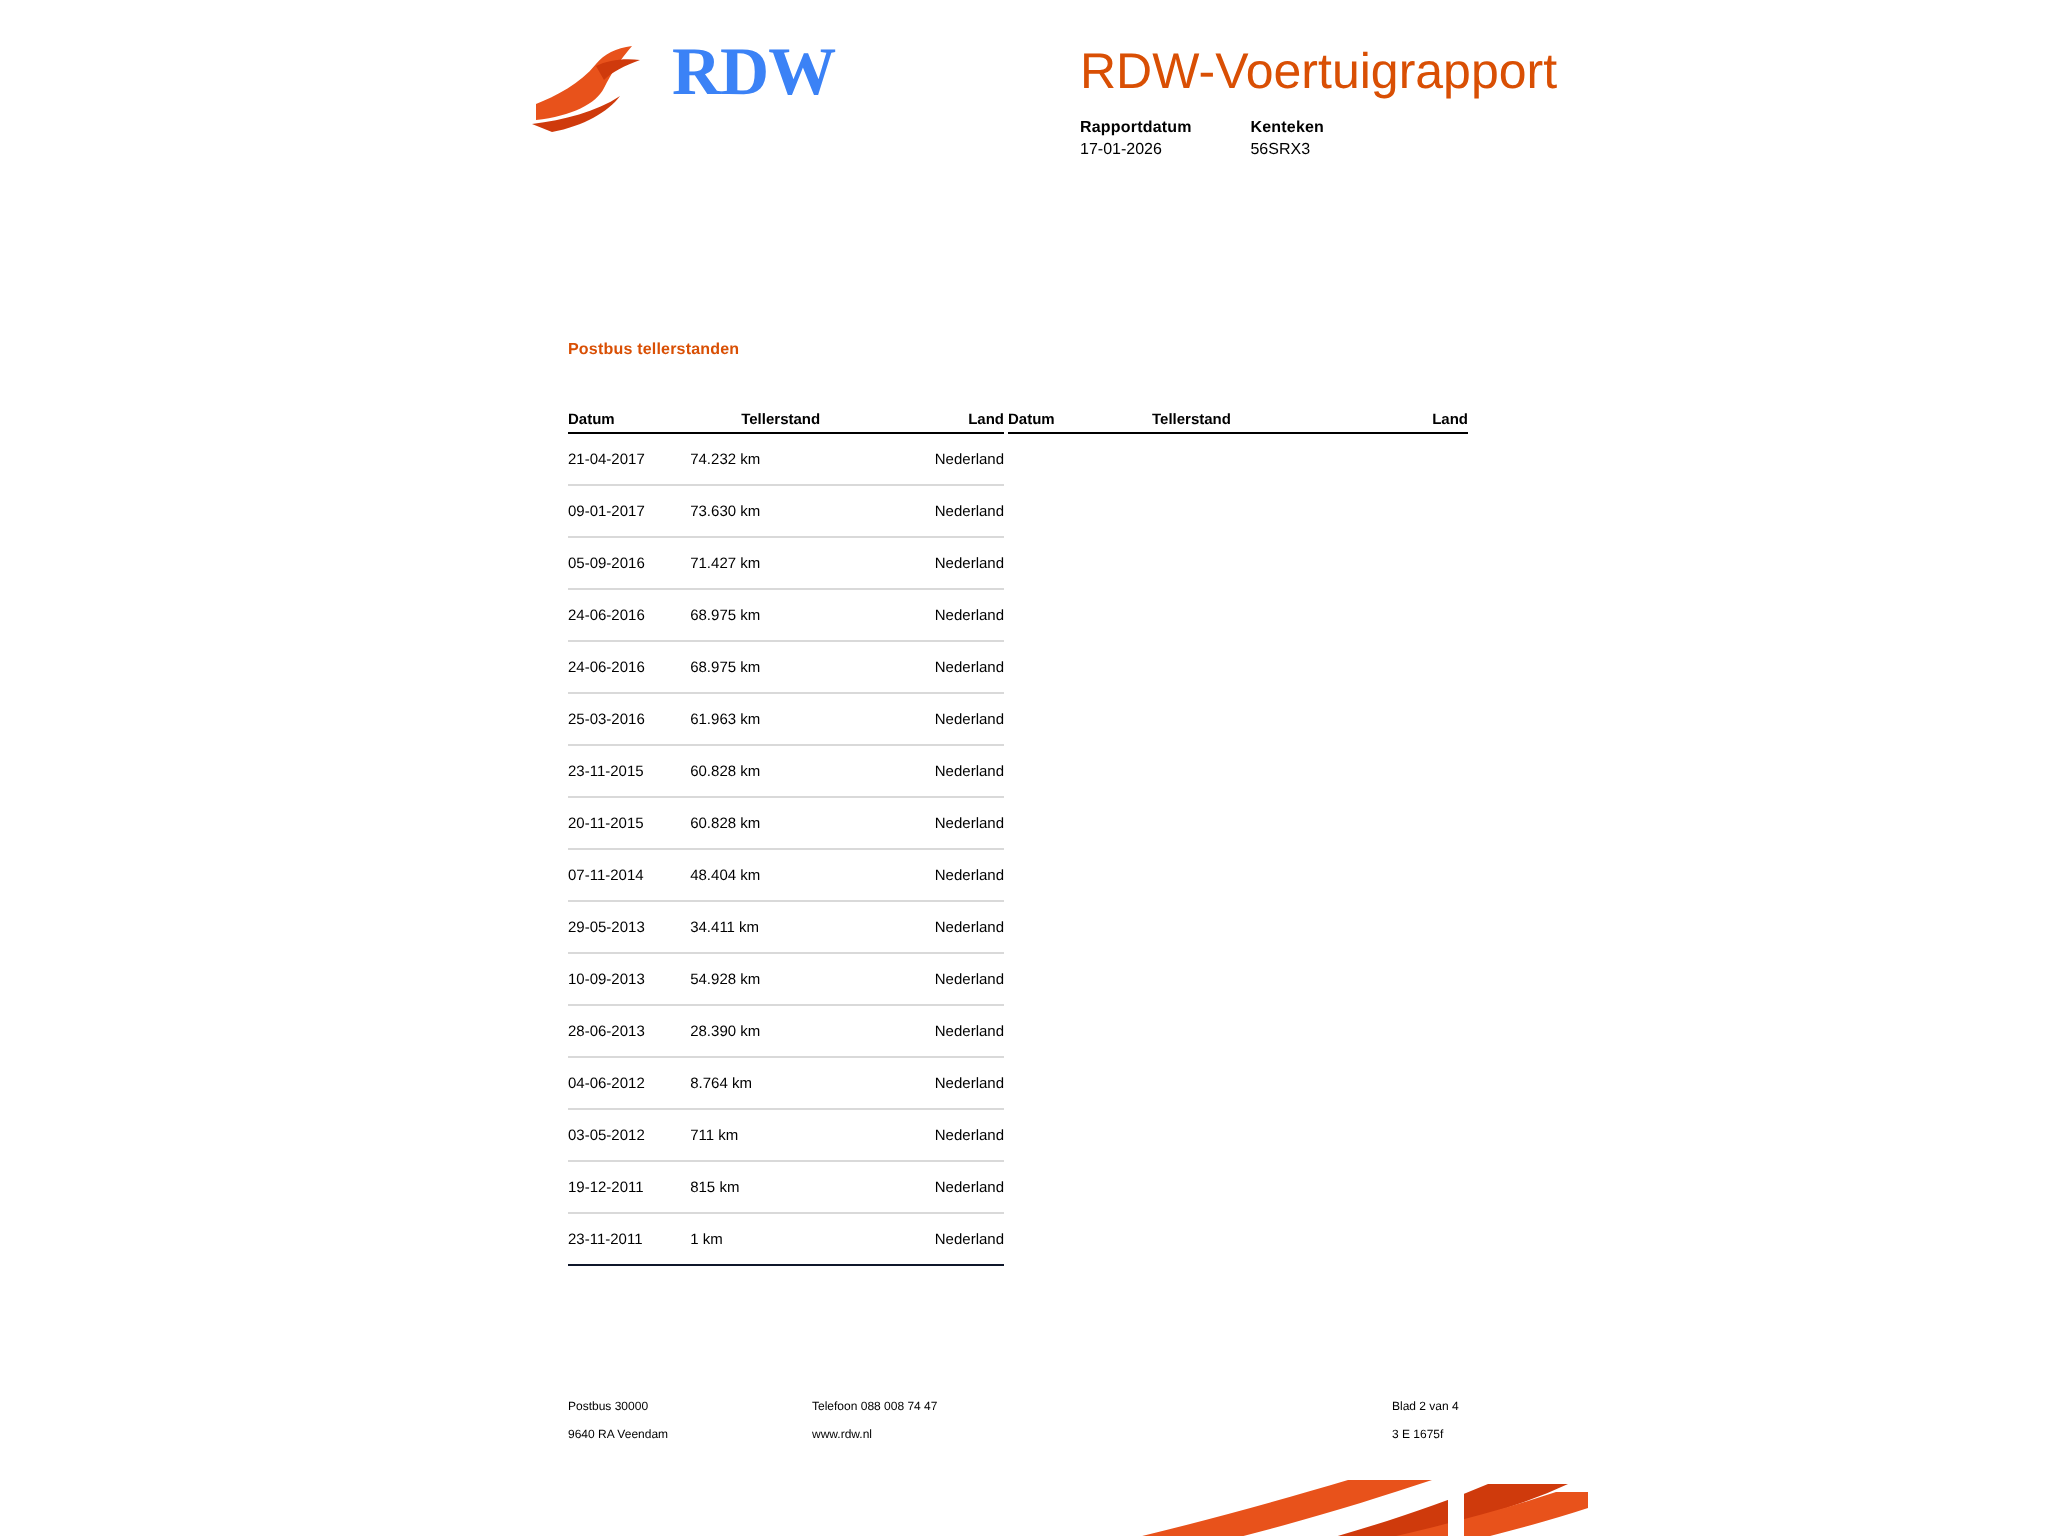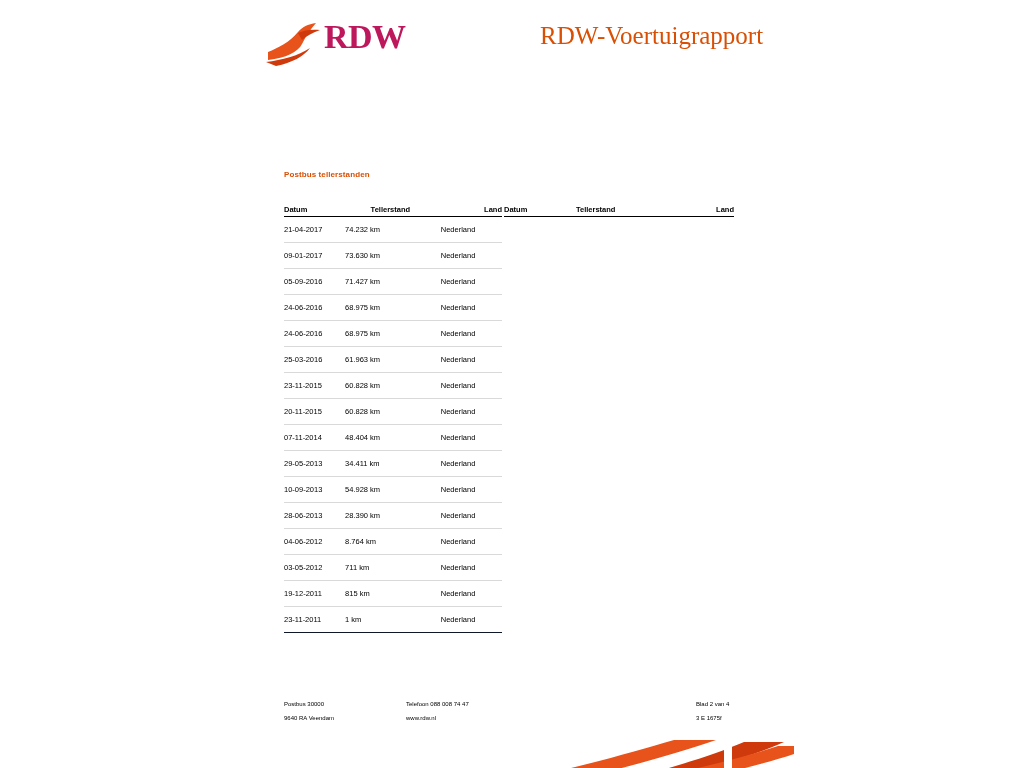--- a/index.html
+++ b/index.html
@@ -26,33 +26,33 @@
   }
   .logo-mark {
     position: absolute;
     left: 264px;
     top: 22px;
     width: 68px;
     height: 46px;
   }
   .logo-text {
     position: absolute;
-    left: 324px;
+    left: 336px;
     top: 18px;
     font-family: "Liberation Serif", serif;
     font-weight: bold;
     font-size: 34px;
     letter-spacing: -0.5px;
-    color: #be185d;
+    color: #3b82f6;
   }
   .report-title {
     position: absolute;
     left: 540px;
     top: 22px;
-    font-family: Liberation Serif, serif;
+    font-family: Liberation Sans, sans-serif;
     font-size: 25px;
     color: #d94f04;
   }
   .meta {
     position: absolute;
     left: 540px;
     top: 58px;
     width: 420px;
     font-size: 8px;
   }
@@ -106,21 +106,21 @@
   table.odo th.c-date { width: 62px; }
   table.odo th.c-odo  { width: 66px; text-align: right; padding-right: 4px;}
   table.odo th.c-land { width: 90px; text-align: right; }
   table.odo td {
     padding: 8px 0;
     border-bottom: 1px solid #d9d9d9;
     white-space: nowrap;
   }
   table.odo td.c-date { text-align: left; }
   table.odo td.c-odo  { padding-right: 4px; }
-  table.odo td.c-land { text-align: center; }
+  table.odo td.c-land { text-align: right; }
   table.odo tr:last-child td { border-bottom: 1px solid #0f172a; }
 
   .right-head {
     position: absolute;
     left: 504px;
     top: 205px;
     width: 230px;
     font-size: 7.5px;
     font-weight: bold;
   }
@@ -178,20 +178,30 @@
       <path d="M4 30 C14 26, 26 20, 34 10 C38 5, 44 2, 52 1 C46 8, 42 14, 38 22 C34 30, 22 36, 4 38 Z" fill="#e8521b"></path>
       <path d="M2 40 C18 38, 34 34, 46 26 C40 34, 28 41, 12 44 Z" fill="#cf3a0c"></path>
       <path d="M34 11 C40 8, 48 7, 56 8 C48 11, 42 14, 38 18 Z" fill="#cf3a0c"></path>
     </svg>
   </div>
 
   <div class="logo-text">RDW</div>
 
   <div class="report-title">RDW-Voertuigrapport</div>
 
+  <div class="meta">
+    <div class="meta-col first">
+      <div class="meta-label">Rapportdatum</div>
+      <div class="meta-value">17-01-2026</div>
+    </div>
+    <div class="meta-col">
+      <div class="meta-label">Kenteken</div>
+      <div class="meta-value">56SRX3</div>
+    </div>
+  </div>
 </div>
 
 <div class="section-title">Postbus tellerstanden</div>
 
 <div class="table-wrap">
   <table class="odo">
     <thead>
       <tr>
         <th class="c-date">Datum</th>
         <th class="c-odo">Tellerstand</th>

